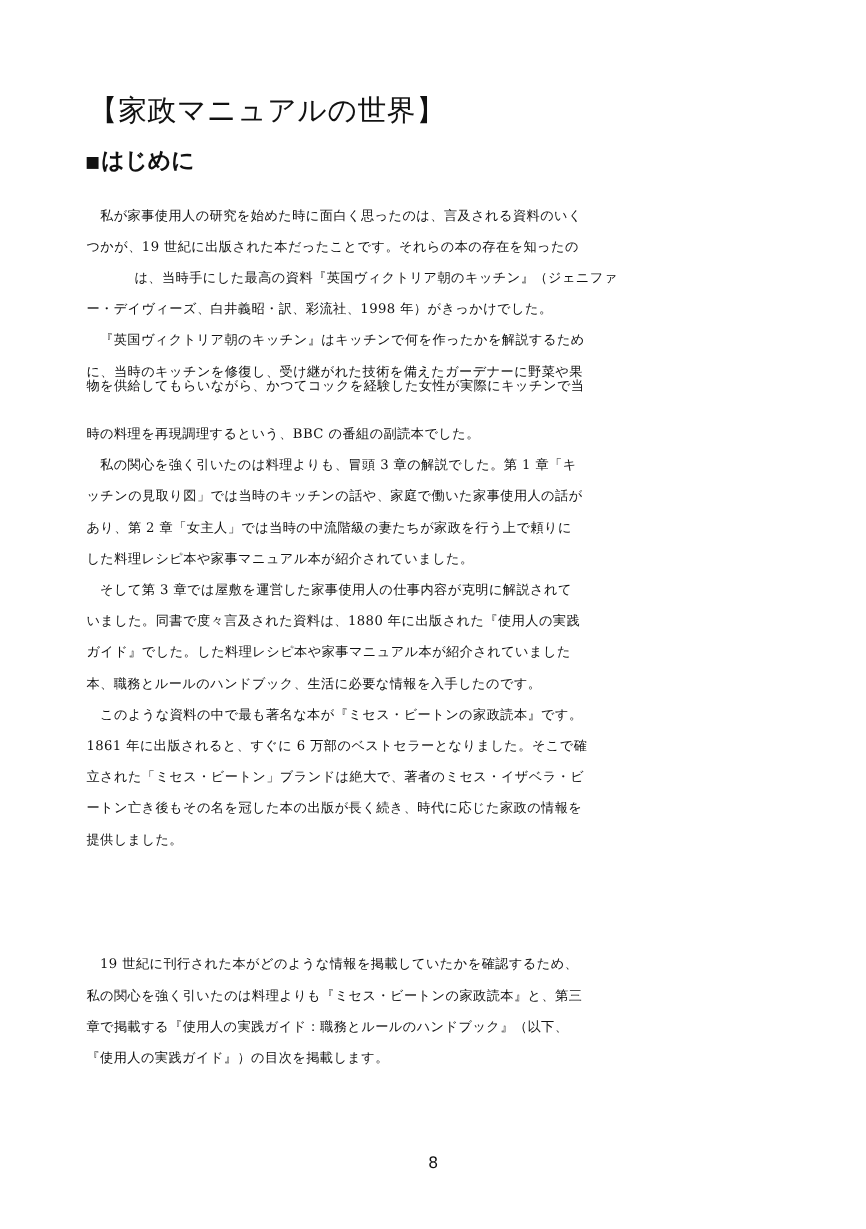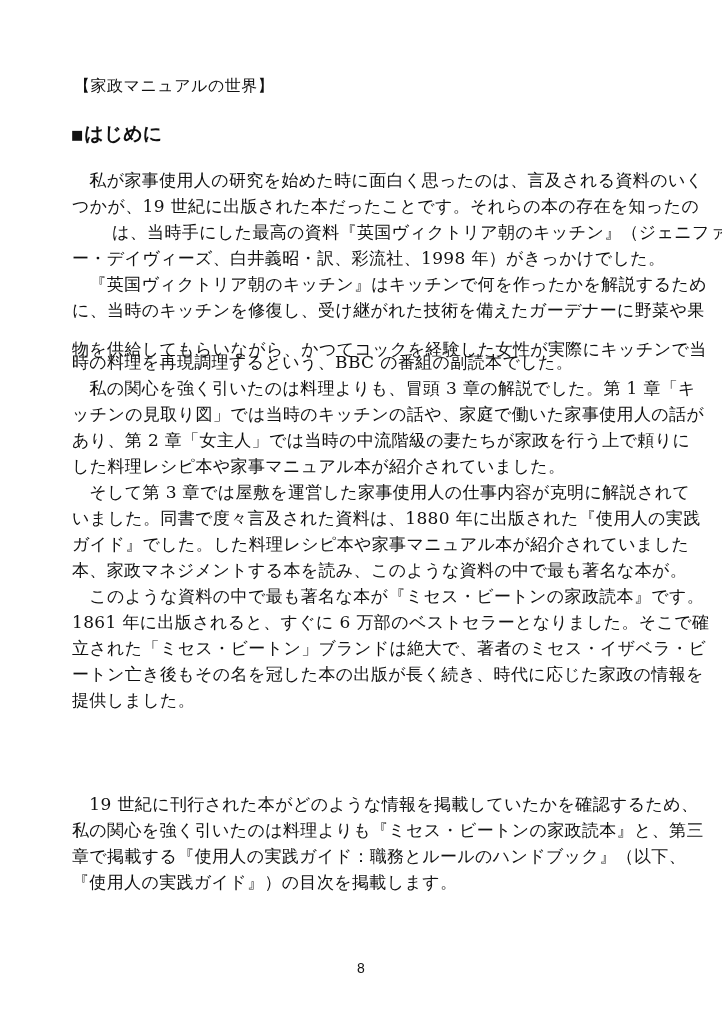--- a/index.html
+++ b/index.html
@@ -1,33 +1,33 @@
 <!DOCTYPE html>
 <html><head>
 <meta charset="utf-8">
 <style>
   html, body { margin: 0; padding: 0; background: #ffffff; }
   body { width: 722px; height: 1024px; position: relative; overflow: hidden; color: #111; }
   .page { position: absolute; left: 0; top: 0; width: 722px; height: 1024px; background: #fff; }
   .title {
     position: absolute; left: 74px; top: 76px;
     font-family: "DejaVu Serif", "Liberation Serif", serif;
-    font-size: 16px; font-weight: normal; letter-spacing: 0.5px; margin: 0;
+    font-size: 24px; font-weight: normal; letter-spacing: 0.5px; margin: 0;
     white-space: nowrap;
   }
   .section-heading {
     position: absolute; left: 71px;
     font-family: "DejaVu Sans", "Liberation Sans", sans-serif;
     font-size: 19px; font-weight: bold; margin: 0; white-space: nowrap;
   }
   .section-heading .bullet { font-size: 13px; vertical-align: 1px; margin-right: 1px; }
   .line {
     position: absolute; left: 72px; width: 585px;
     font-family: "DejaVu Serif", "Liberation Serif", serif;
-    font-size: 17px; line-height: 20px; white-space: nowrap; margin: 0;
+    font-size: 11px; line-height: 20px; white-space: nowrap; margin: 0;
     letter-spacing: 0.35px;
   }
   .page-number {
     position: absolute; left: 0; width: 722px; top: 960px; text-align: center;
     font-family: "Liberation Sans", "DejaVu Sans", sans-serif; font-size: 14px;
   }
 </style>
 </head>
 <body>
 
@@ -39,30 +39,30 @@
     <span class="bullet">■</span><span>はじめに</span>
   </h2>
 
   <div>
     <p class="line" style="top:170px;">　私が家事使用人の研究を始めた時に面白く思ったのは、言及される資料のいく</p>
     <p class="line" style="top:196px;">つかが、19 世紀に出版された本だったことです。それらの本の存在を知ったの</p>
     <p class="line" style="top:222px;margin-left:40px;">は、当時手にした最高の資料『英国ヴィクトリア朝のキッチン』（ジェニファ</p>
     <p class="line" style="top:248px;">ー・デイヴィーズ、白井義昭・訳、彩流社、1998 年）がきっかけでした。</p>
     <p class="line" style="top:274px;">　『英国ヴィクトリア朝のキッチン』はキッチンで何を作ったかを解説するため</p>
     <p class="line" style="top:300px;">に、当時のキッチンを修復し、受け継がれた技術を備えたガーデナーに野菜や果</p>
-    <p class="line" style="top:339px;">物を供給してもらいながら、かつてコックを経験した女性が実際にキッチンで当</p>
+    <p class="line" style="top:312px;">物を供給してもらいながら、かつてコックを経験した女性が実際にキッチンで当</p>
     <p class="line" style="top:352px;">時の料理を再現調理するという、BBC の番組の副読本でした。</p>
     <p class="line" style="top:378px;">　私の関心を強く引いたのは料理よりも、冒頭 3 章の解説でした。第 1 章「キ</p>
     <p class="line" style="top:404px;">ッチンの見取り図」では当時のキッチンの話や、家庭で働いた家事使用人の話が</p>
     <p class="line" style="top:430px;">あり、第 2 章「女主人」では当時の中流階級の妻たちが家政を行う上で頼りに</p>
     <p class="line" style="top:456px;">した料理レシピ本や家事マニュアル本が紹介されていました。</p>
     <p class="line" style="top:482px;">　そして第 3 章では屋敷を運営した家事使用人の仕事内容が克明に解説されて</p>
     <p class="line" style="top:508px;">いました。同書で度々言及された資料は、1880 年に出版された『使用人の実践</p>
     <p class="line" style="top:534px;">ガイド』でした。した料理レシピ本や家事マニュアル本が紹介されていました</p>
-    <p class="line" style="top:560px;">本、家政マネジメントする本を読み、このような資料の中で最も著名な本が。</p>
+    <p class="line" style="top:560px;">本、職務とルールのハンドブック、生活に必要な情報を入手したのです。</p>
     <p class="line" style="top:586px;">　このような資料の中で最も著名な本が『ミセス・ビートンの家政読本』です。</p>
     <p class="line" style="top:612px;">1861 年に出版されると、すぐに 6 万部のベストセラーとなりました。そこで確</p>
     <p class="line" style="top:638px;">立された「ミセス・ビートン」ブランドは絶大で、著者のミセス・イザベラ・ビ</p>
     <p class="line" style="top:664px;">ートン亡き後もその名を冠した本の出版が長く続き、時代に応じた家政の情報を</p>
     <p class="line" style="top:690px;">提供しました。</p>
   </div>
 
 
   <div>
     <p class="line" style="top:794px;">　19 世紀に刊行された本がどのような情報を掲載していたかを確認するため、</p>

